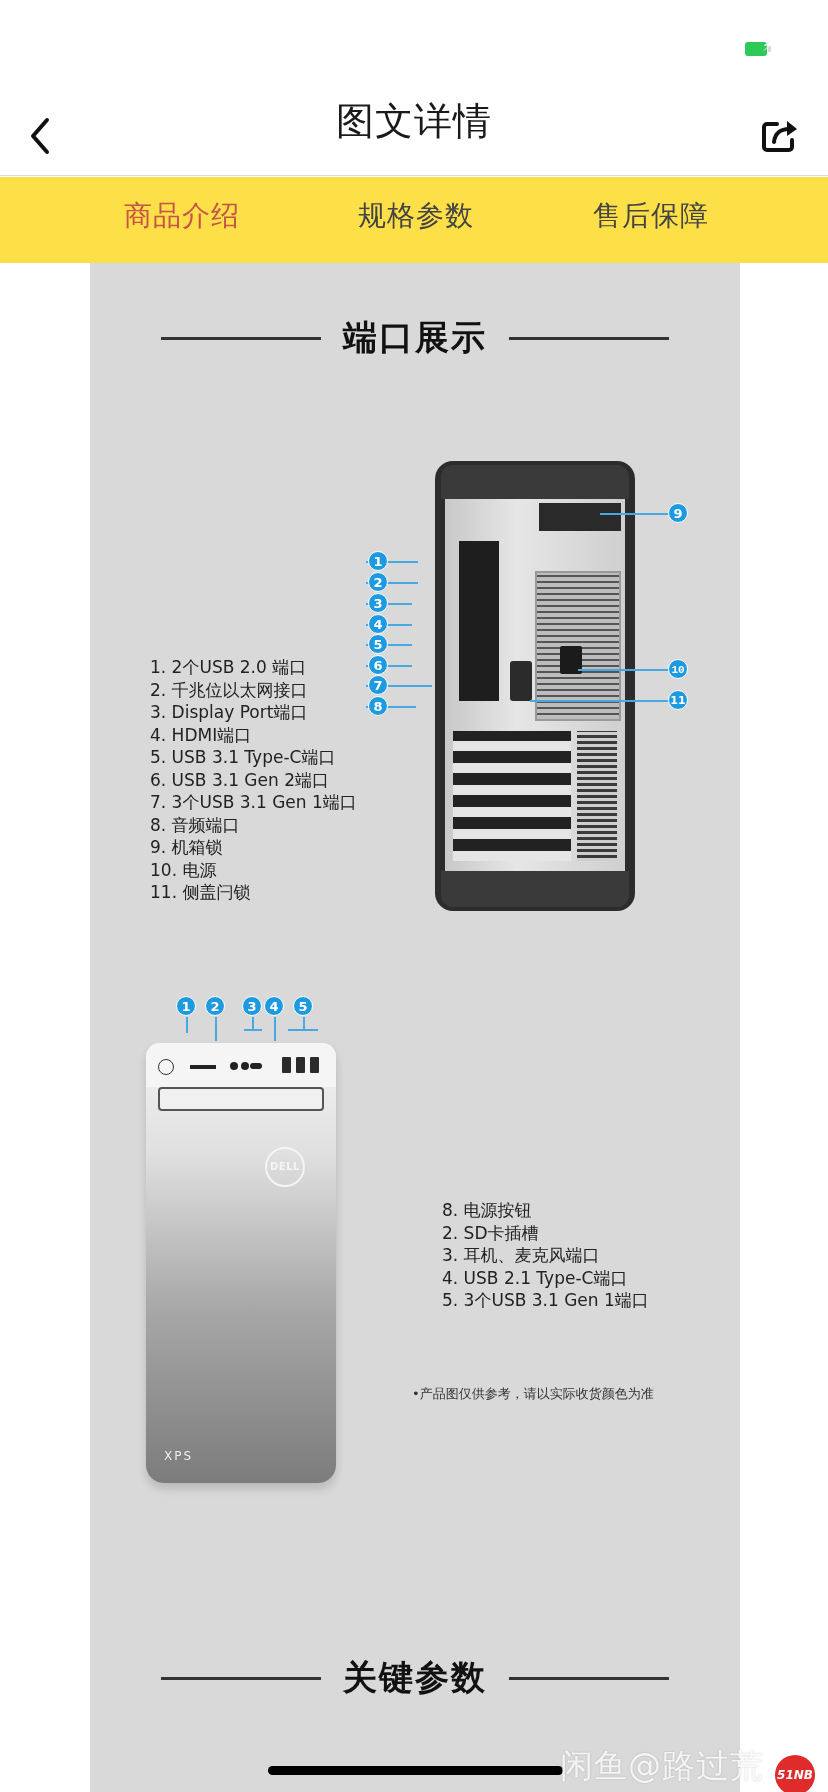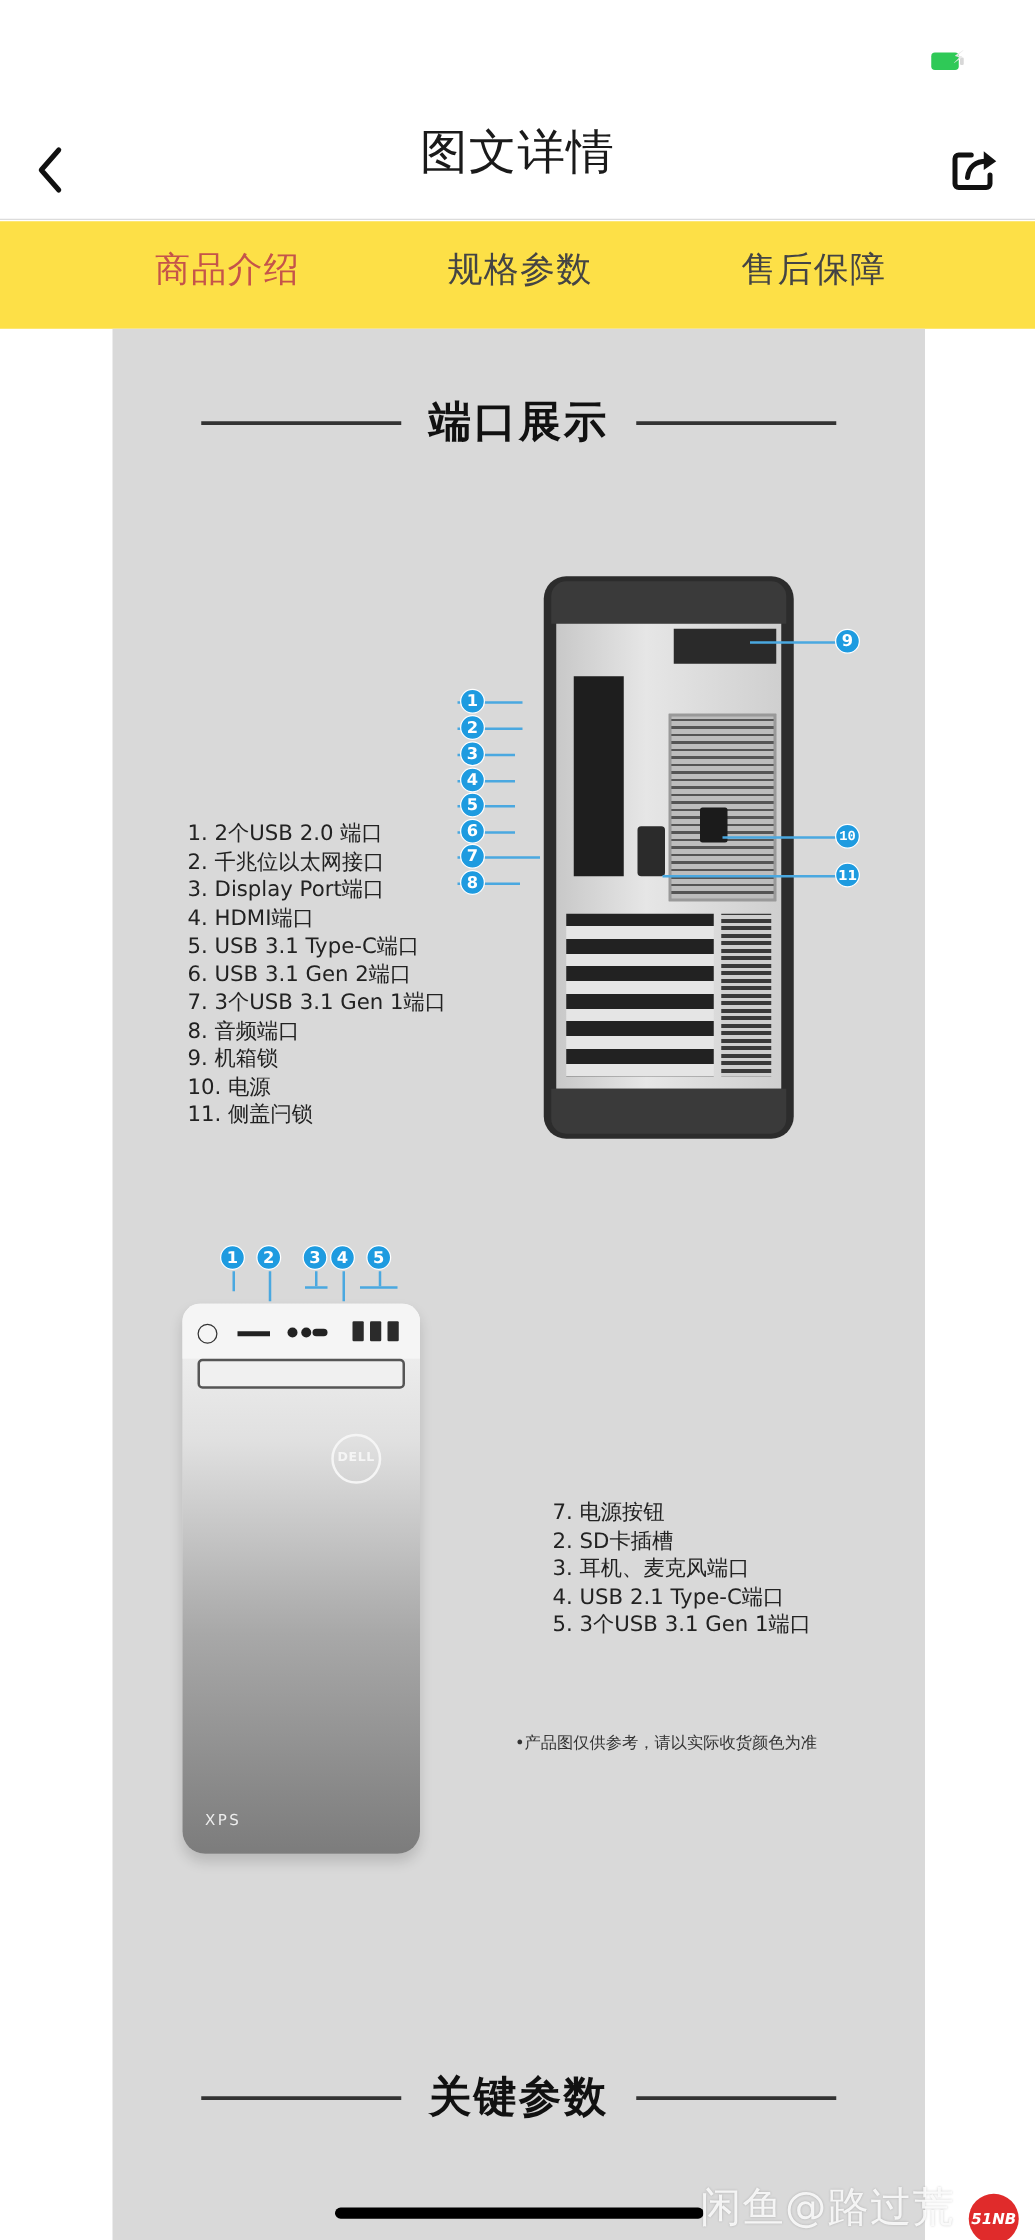--- a/index.html
+++ b/index.html
@@ -177,21 +177,21 @@
     <div class="typec"></div>
     <div class="usba" style="left:136px;"></div>
     <div class="usba" style="left:150px;"></div>
     <div class="usba" style="left:164px;"></div>
     <div class="odd-bay"></div>
     <div class="dell-logo">DELL</div>
     <div class="xps-logo">XPS</div>
   </div>
 
   <ul class="list" style="left:352px;top:936px;">
-    <li>7. 电源按钮</li>
+    <li>8. 电源按钮</li>
     <li>2. SD卡插槽</li>
     <li>3. 耳机、麦克风端口</li>
     <li>4. USB 2.1 Type-C端口</li>
     <li>5. 3个USB 3.1 Gen 1端口</li>
   </ul>
 
   <div class="disclaimer">•产品图仅供参考，请以实际收货颜色为准</div>
 
   <div class="section-heading" style="top:1392px;">
     <div class="line"></div>

